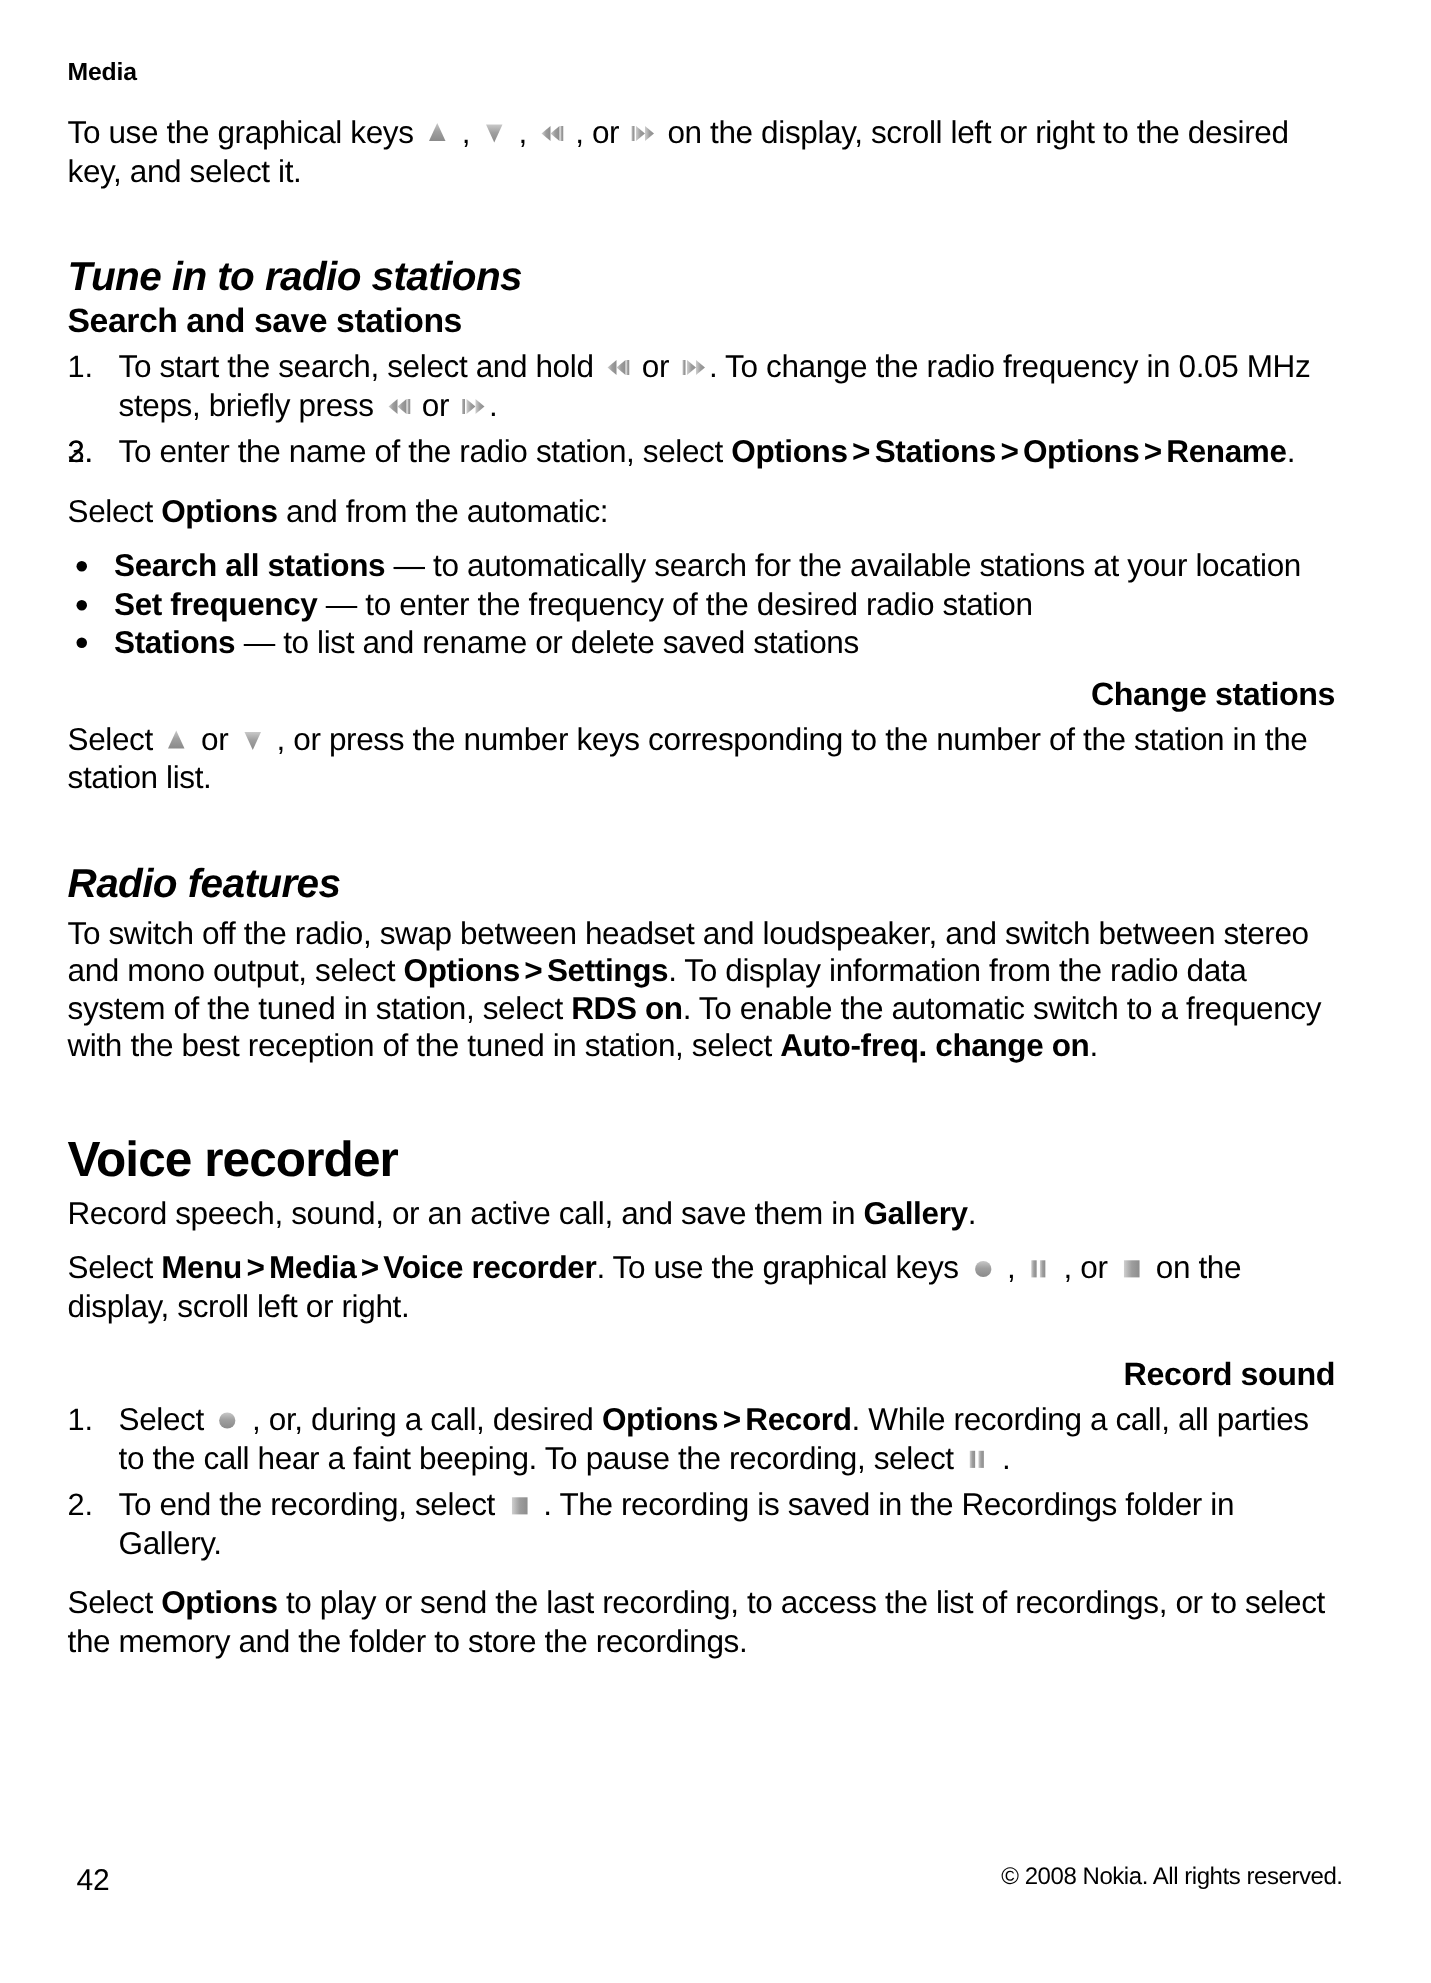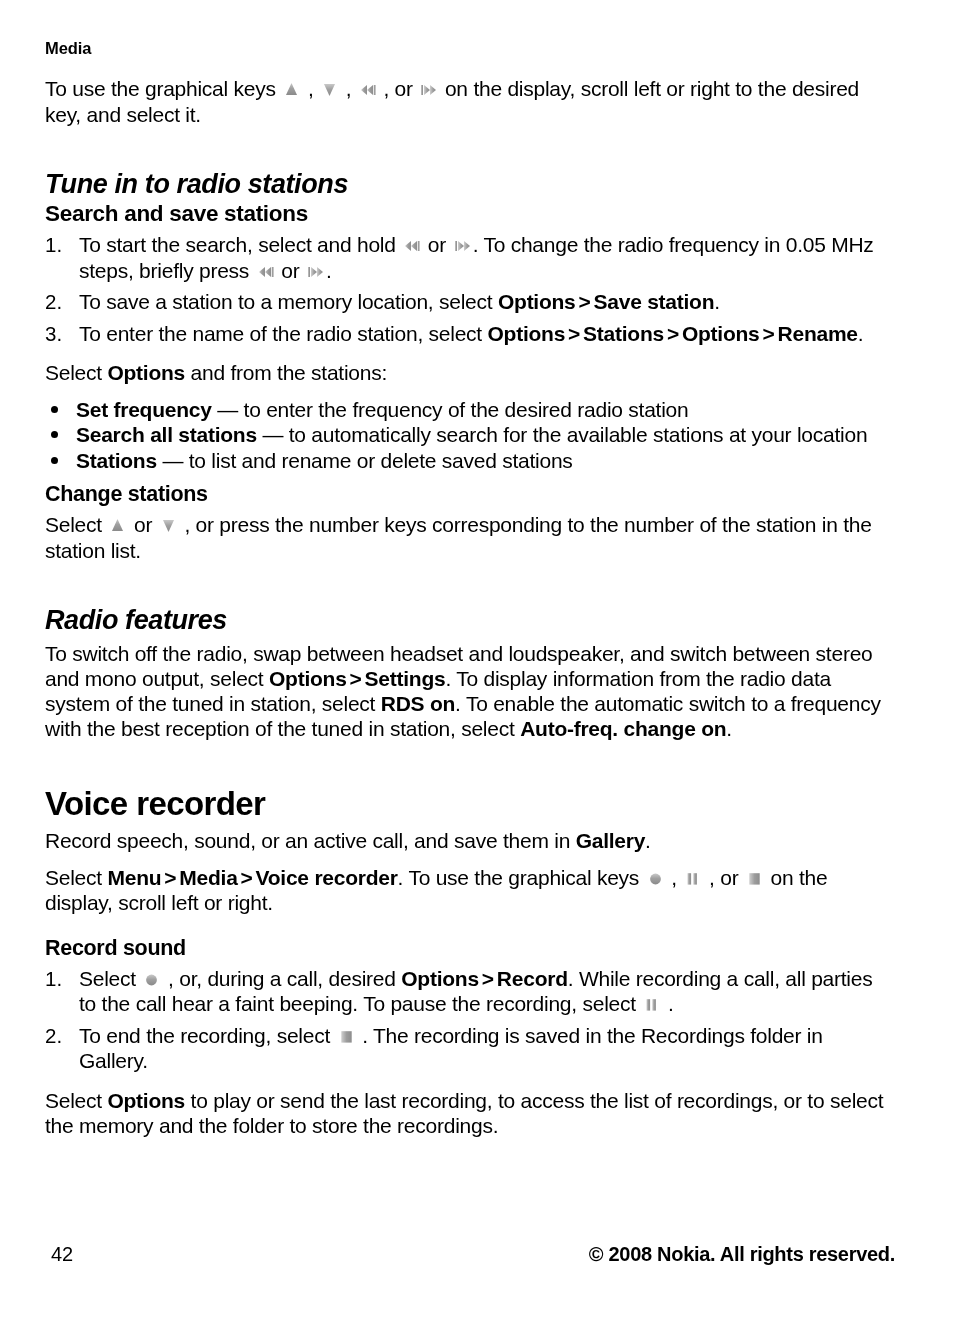--- a/index.html
+++ b/index.html
@@ -74,20 +74,21 @@
     line-height: 27px;
     font-weight: bold;
     letter-spacing: -0.3px;
   }
   h3.subsub {
     margin: 0;
     font-size: 21.5px;
     line-height: 26px;
     font-weight: bold;
     letter-spacing: -0.3px;
+    text-align: right;
   }
 
   .sp-chapter { height: 34px; }
   .sp-sect    { height: 30px; }
   .sp-after-head { height: 5px; }
   .sp-sm      { height: 8px; }
 
   
   ol.steps {
     margin: 0;
@@ -155,22 +156,22 @@
     left: 0;
     top: 0;
     font-size: 20px;
     font-weight: normal;
     letter-spacing: -0.2px;
   }
   .footer .copy {
     position: absolute;
     right: 8px;
     top: 0;
-    font-size: 20px;
-    font-weight: bold;
+    font-size: 16px;
+    font-weight: normal;
     letter-spacing: -0.3px;
   }
 </style>
 </head>
 <body>
 
 <svg width="0" height="0" style="position:absolute" aria-hidden="true">
   <defs>
     <linearGradient id="gkey" x1="0" y1="0" x2="0" y2="1">
       <stop offset="0%" stop-color="#c9c9c9"></stop>
@@ -228,40 +229,39 @@
                 <path d="M15 4 L15 14 L9 9 Z" fill="url(#gkeyh)"></path>
                 <rect x="15.5" y="4" width="2" height="10" fill="url(#gkeyh)"></rect>
               </svg></span><span> or </span><span class="key"><svg width="19" height="17" viewBox="0 0 19 17">
                 <rect x="2" y="4" width="2" height="10" fill="url(#gkeyh)"></rect>
                 <path d="M5 4 L5 14 L11 9 Z" fill="url(#gkeyh)"></path>
                 <path d="M11 4 L11 14 L17 9 Z" fill="url(#gkeyh)"></path>
               </svg></span><span>.</span></span>
       </li>
       <li>
         <span class="num">2.</span>
-        <span class="li-text"><span>To save a station to a memory location, select </span><b>Options</b><span class="gt">&gt;</span><b>Save station</b><span>.</span></span>
       </li>
       <li>
         <span class="num">3.</span>
         <span class="li-text"><span>To enter the name of the radio station, select </span><b>Options</b><span class="gt">&gt;</span><b>Stations</b><span class="gt">&gt;</span><b>Options</b><span class="gt">&gt;</span><b>Rename</b><span>.</span></span>
       </li>
     </ol>
 
     <div class="sp-sm"></div>
 
-    <p class="para"><span>Select </span><b>Options</b><span> and from the stations:</span></p>
+    <p class="para"><span>Select </span><b>Options</b><span> and from the automatic:</span></p>
 
     <ul class="bullets">
+      <li>
+        <span class="dot"></span>
+        <span class="li-text"><b>Search all stations</b><span> — to automatically search for the available stations at your location</span></span>
+      </li>
       <li>
         <span class="dot"></span>
         <span class="li-text"><b>Set frequency</b><span> — to enter the frequency of the desired radio station</span></span>
-      </li>
-      <li>
-        <span class="dot"></span>
-        <span class="li-text"><b>Search all stations</b><span> — to automatically search for the available stations at your location</span></span>
       </li>
       <li>
         <span class="dot"></span>
         <span class="li-text"><b>Stations</b><span> — to list and rename or delete saved stations</span></span>
       </li>
     </ul>
 
     <div class="sp-sm"></div>
 
     <h3 class="subsub">Change stations</h3>

